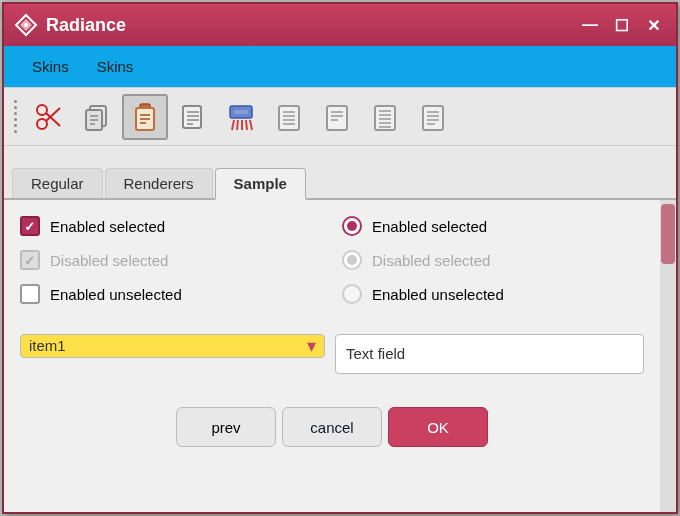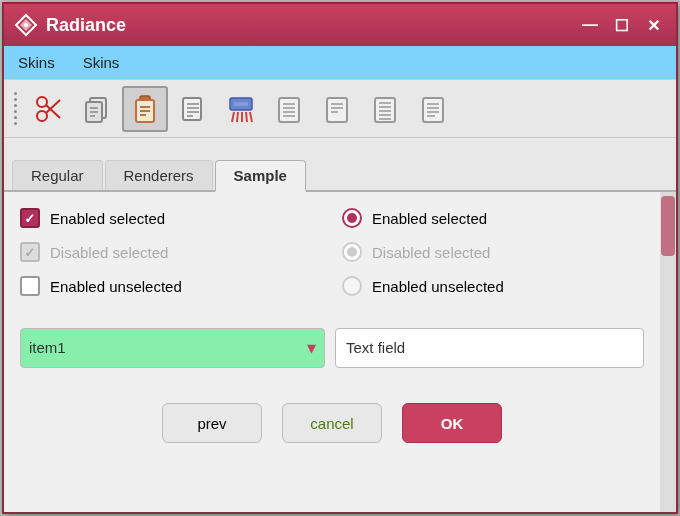--- a/index.html
+++ b/index.html
@@ -51,25 +51,25 @@
       font-size: 16px;
       cursor: pointer;
       width: 24px;
       height: 24px;
       display: flex;
       align-items: center;
       justify-content: center;
       font-weight: bold;
     }
     .menu-bar {
-      background: #7dd3fc;
-      height: 34px;
-      display: flex;
-      align-items: center;
-      padding: 0 8px;
+      background: #0ea5e9;
+      height: 42px;
+      display: flex;
+      align-items: center;
+      padding: 0 22px;
       gap: 16px;
       border-bottom: 1px solid #ccc;
       flex-shrink: 0;
     }
     .menu-item {
       font-size: 15px;
       color: #222;
       cursor: pointer;
       padding: 4px 6px;
     }
@@ -240,24 +240,24 @@
     }
     .input-row {
       display: flex;
       gap: 10px;
     }
     .select-wrapper {
       flex: 1;
       position: relative;
       border: 1px solid #bbb;
       border-radius: 4px;
-      background: #86efac;
-      display: flex;
-      align-items: center;
-      height: 40px;
+      background: #fde047;
+      display: flex;
+      align-items: center;
+      height: 24px;
       padding: 0 8px;
     }
     .select-label {
       flex: 1;
       font-size: 15px;
       color: #333;
     }
     .select-arrow {
       font-size: 18px;
       color: #c94060;
@@ -270,47 +270,47 @@
       background: white;
       height: 40px;
       padding: 0 10px;
       font-size: 15px;
       color: #333;
       display: flex;
       align-items: center;
     }
     .action-row {
       display: flex;
-      gap: 20px;
+      gap: 6px;
       justify-content: center;
       padding-top: 4px;
     }
     .btn {
       height: 40px;
       min-width: 100px;
       border-radius: 6px;
       border: 1px solid #bbb;
       background: #e8e8e8;
       font-size: 15px;
       cursor: pointer;
       display: flex;
       align-items: center;
       justify-content: center;
       padding: 0 20px;
     }
     .btn.primary {
       background: #c94060;
       color: white;
       border-color: #a83050;
-      font-weight: bold;
+      font-weight: normal;
       min-width: 100px;
       text-align: right;
     }
     .btn.disabled {
-      color: #4d7c0f;
+      color: #0f172a;
       cursor: default;
     }
     .scrollbar {
       width: 16px;
       background: #ddd;
       display: flex;
       flex-direction: column;
       align-items: center;
       flex-shrink: 0;
     }

